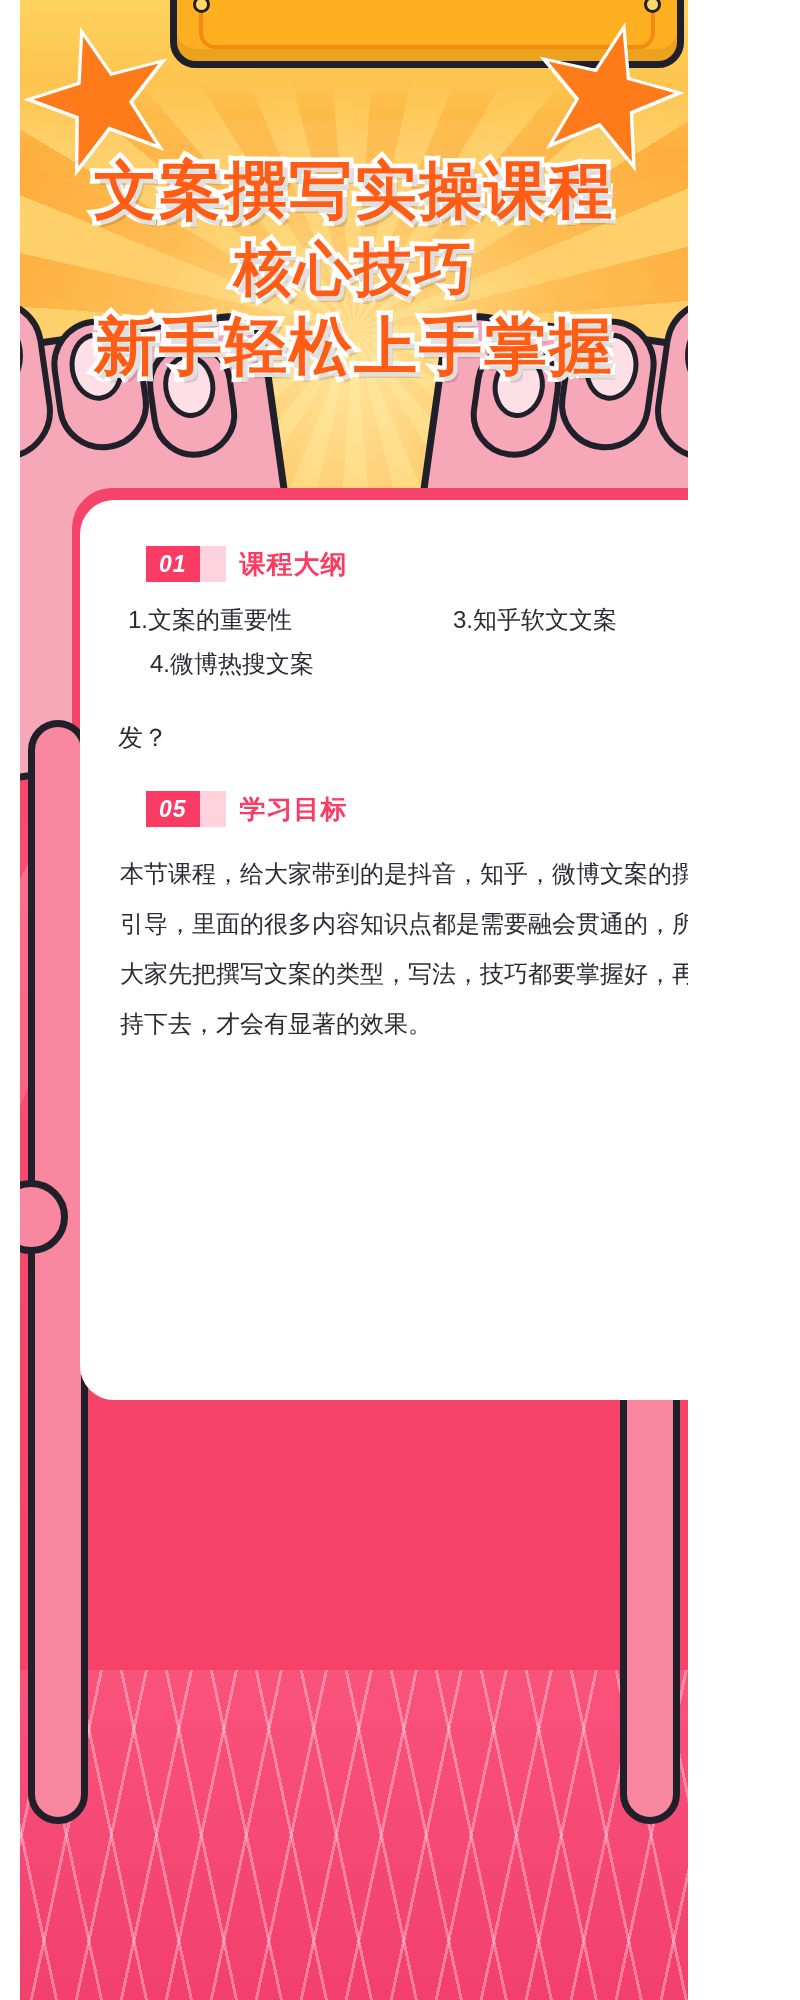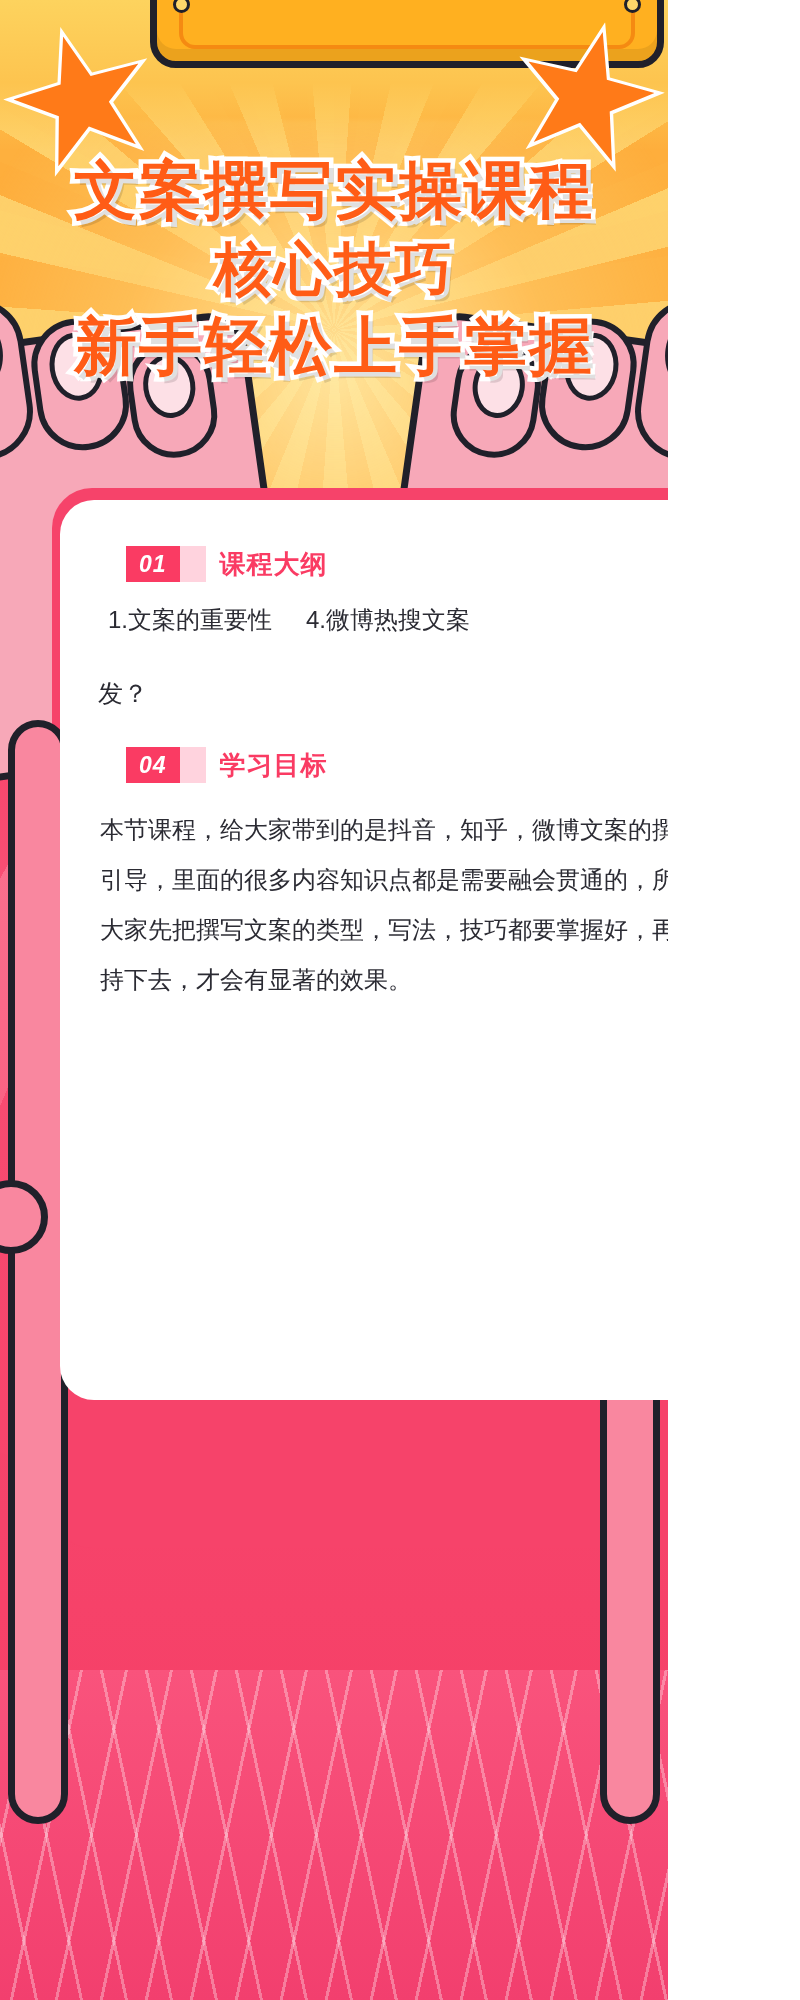--- a/index.html
+++ b/index.html
@@ -9,20 +9,21 @@
   }
   body {
     font-family: "Liberation Sans", "DejaVu Sans", sans-serif;
   }
   .poster {
     position: relative;
     width: 668px;
     height: 2000px;
     overflow: hidden;
     background: #7f1d1d;
+    margin-left: 20px;
   }
 
   
   .bg-base {
     position: absolute;
     inset: 0;
     background: #f6436a;
   }
   
   .rays {
@@ -247,21 +248,21 @@
   }
   .sec-title {
     color: #fa3b63;
     font-weight: bold;
     font-size: 26px;
     letter-spacing: 1px;
   }
 
   .outline-grid {
     display: grid;
-    grid-template-columns: 1fr 1fr 1fr 1fr;
+    grid-template-columns: 1fr 1fr;
     row-gap: 16px;
     column-gap: 10px;
     margin: 22px 0 34px 10px;
     font-size: 24px;
     color: #2b2b33;
     gap: 12px;
   }
   .outline-item { white-space: nowrap; }
   .outline-item.col2 { padding-left: 22px; }
 
@@ -367,28 +368,29 @@
   <div class="card-shadow"></div>
   <div class="card">
 
     <div class="sec-head indent">
       <span class="sec-num">01</span>
       <span class="sec-num-tail"></span>
       <span class="sec-title">课程大纲</span>
     </div>
     <div class="outline-grid">
       <div class="outline-item">1.文案的重要性</div>
+      <div class="outline-item col2">3.知乎软文文案</div>
       <div class="outline-item col2">4.微博热搜文案</div>
     </div>
 
     <div class="points">
       <p>发？</p>
     </div>
 
     <div class="sec-head indent">
-      <span class="sec-num">04</span>
+      <span class="sec-num">05</span>
       <span class="sec-num-tail"></span>
       <span class="sec-title">学习目标</span>
     </div>
     <div class="goal">本节课程，给大家带到的是抖音，知乎，微博文案的撰写引导，里面的很多内容知识点都是需要融会贯通的，所以大家先把撰写文案的类型，写法，技巧都要掌握好，再坚持下去，才会有显著的效果。</div>
 
   </div>
 </div>
 
 </body></html>

